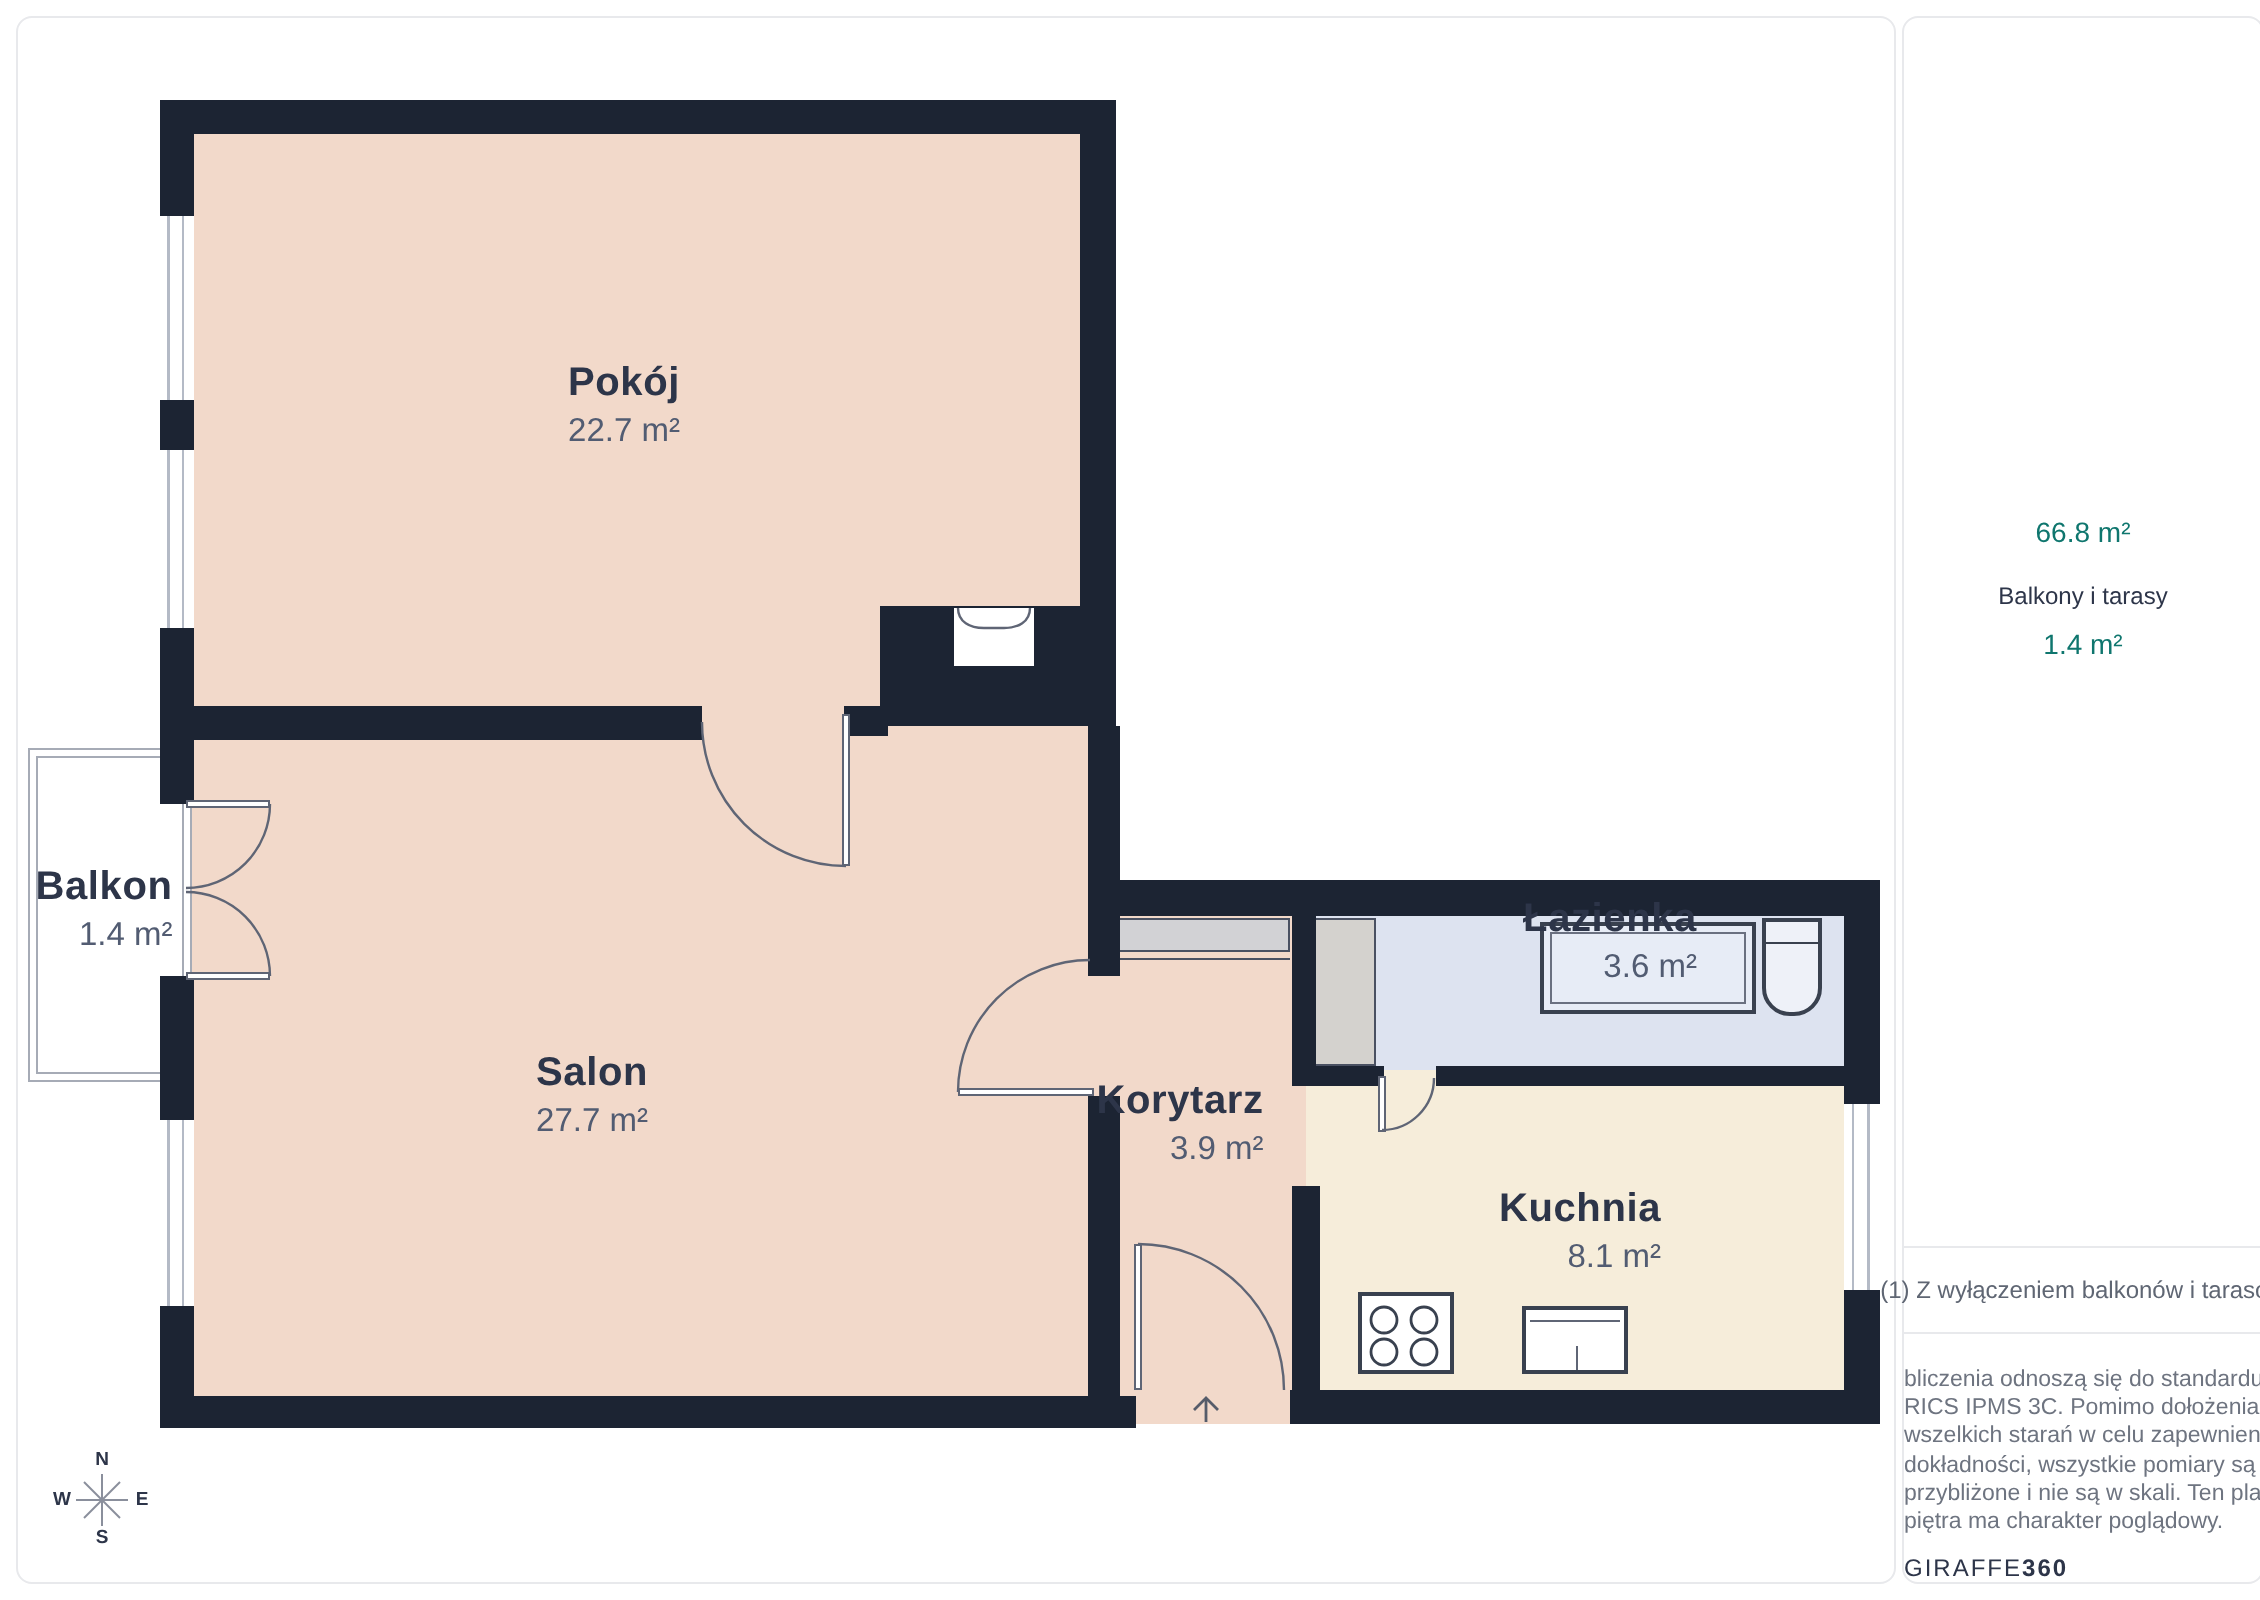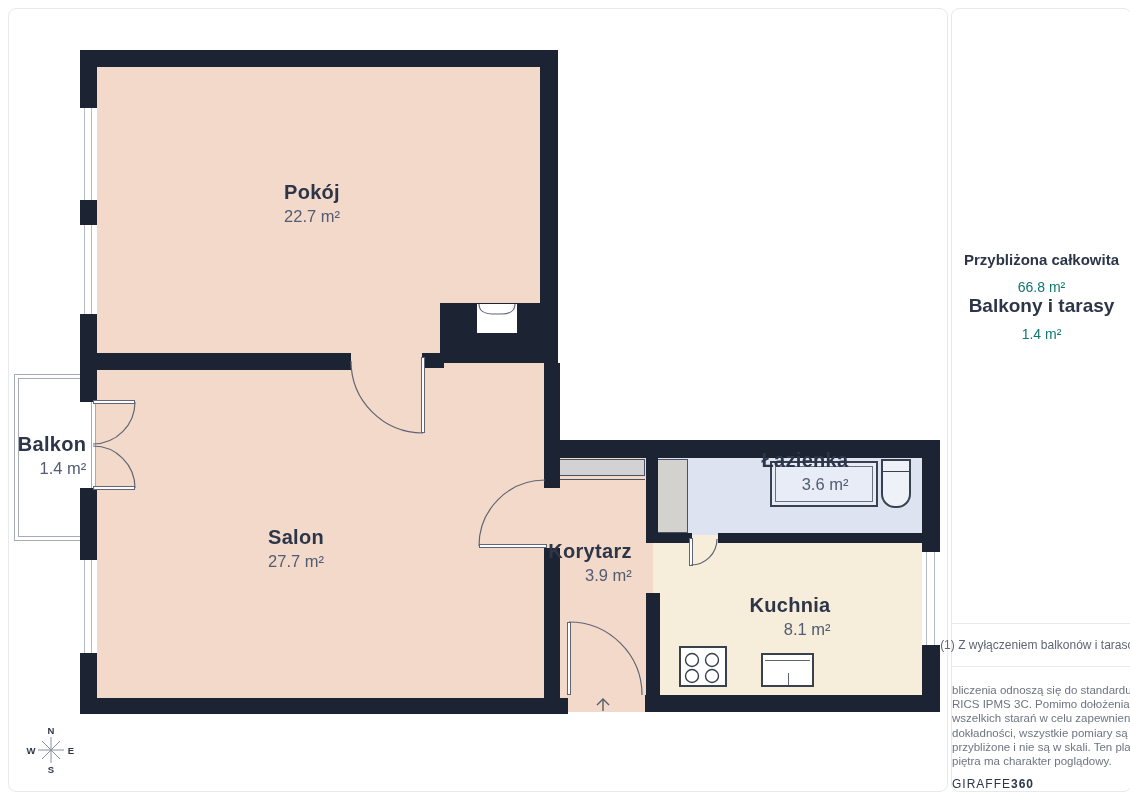--- a/index.html
+++ b/index.html
@@ -32,34 +32,33 @@
   .sink::after{content:"";position:absolute;left:50%;bottom:0;height:12px;border-left:1px solid #5f6575}
   .niche{position:absolute;background:#fff}
   .compass-letter{position:absolute;transform:translate(-50%,-50%);font-size:9.5px;font-weight:700;color:#2d3549;z-index:10}
   svg.overlay{position:absolute;left:0;top:0;z-index:9}
   
   .sb{left:951px;top:8px;width:181px;height:784px;border-radius:8px}
   .sb-summary{position:absolute;top:240px;left:0;right:0;text-align:center;color:#2d3549}
   .sb-h{font-weight:700;font-size:15px;line-height:21px}
   .sb-h sup{font-size:8px}
   .sb-val{font-size:14px;color:#0f766e;margin-top:9px}
-  .sb-h2{font-weight:700;font-size:19px;margin-top:0}
+  .sb-h2{font-weight:400;font-size:12px;margin-top:17px}
   .sb-footnote{position:absolute;top:614px;left:0;right:0;height:42px;border-top:1px solid #e8e9ec;border-bottom:1px solid #e8e9ec;
                display:flex;align-items:center;justify-content:center;font-size:12px;color:#5f6673;white-space:nowrap}
   .sb-disclaimer{position:absolute;top:674px;left:0;right:0;font-size:11.5px;line-height:14.2px;color:#6e7480;white-space:nowrap}
   .sb-brand{margin-top:9px;font-size:12px;letter-spacing:1px;color:#2d3549}
   .sb-brand b{font-weight:700}
 </style>
 </head>
 <body>
 
 <div class="card" style="left:8px;top:8px;width:940px;height:784px"></div>
 <div class="card sb">
   <div class="sb-summary">
-    <div class="sb-h">Przybliżona całkowita</div>
     <div class="sb-val">66.8 m²</div>
     <div class="sb-h2">Balkony i tarasy</div>
     <div class="sb-val">1.4 m²</div>
   </div>
   <div class="sb-footnote">(1) Z wyłączeniem balkonów i tarasów</div>
   <div class="sb-disclaimer">
     <div>bliczenia odnoszą się do standardu</div>
     <div>RICS IPMS 3C. Pomimo dołożenia</div>
     <div>wszelkich starań w celu zapewnienia</div>
     <div>dokładności, wszystkie pomiary są</div>

